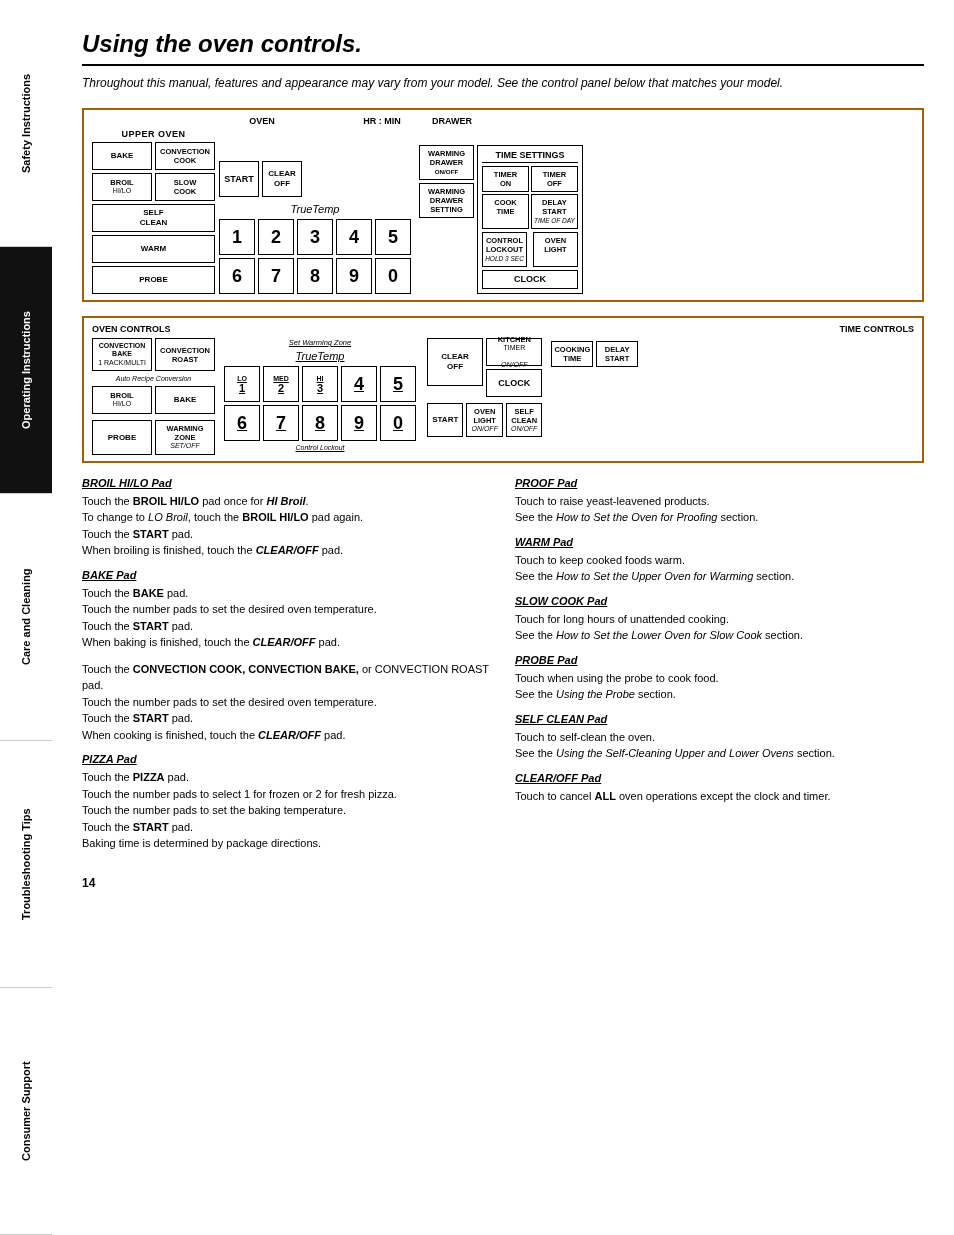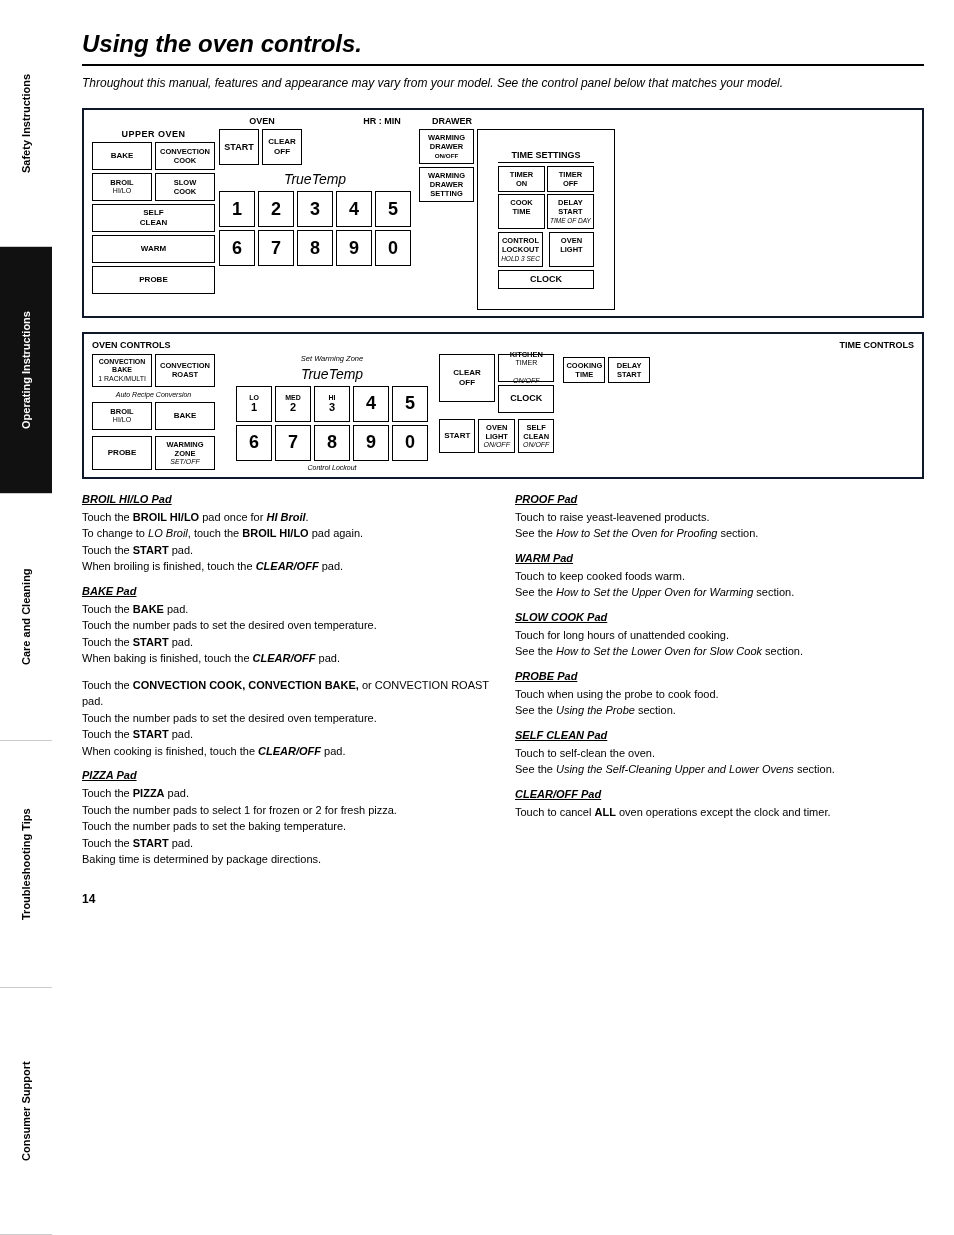--- a/index.html
+++ b/index.html
@@ -63,30 +63,30 @@
 
     .intro-text {
       font-size: 12px;
       font-style: italic;
       margin-bottom: 16px;
       line-height: 1.5;
     }
 
     
     .control-diagram {
-      border: 2px solid #0f172a;
+      border: 2px solid #a16207;
       margin-bottom: 14px;
       padding: 6px 8px;
       position: relative;
     }
 
     
     .upper-panel {
       display: flex;
-      align-items: flex-start;
+      align-items: flex-end;
       gap: 4px;
       font-size: 9px;
     }
 
     .panel-section {
       display: flex;
       flex-direction: column;
       gap: 3px;
     }
 
@@ -133,30 +133,30 @@
       background: #fff;
     }
 
     .num-grid {
       display: grid;
       grid-template-columns: repeat(5, 36px);
       gap: 3px;
     }
 
     .truetemp-label {
-      font-size: 14px;
+      font-size: 11px;
       font-style: italic;
       text-align: center;
       margin-bottom: 1px;
     }
 
     
     .time-settings-box {
       border: 1.5px solid #000;
-      padding: 20px;
+      padding: 4px;
       font-size: 8px;
     }
 
     .time-settings-title {
       font-size: 9px;
       font-weight: bold;
       text-transform: uppercase;
       text-align: center;
       border-bottom: 1px solid #000;
       margin-bottom: 3px;
@@ -400,21 +400,21 @@
         <div style="display:grid; grid-template-columns:1fr 1fr; gap:3px;">
           <div class="oven-btn" style="font-size:7.5px;">BROIL<br><small>HI/LO</small></div>
           <div class="oven-btn">BAKE</div>
         </div>
         <div style="display:grid; grid-template-columns:1fr 1fr; gap:3px; margin-top:3px;">
           <div class="oven-btn">PROBE</div>
           <div class="oven-btn" style="font-size:7.5px;">WARMING<br>ZONE<br><small style="font-style:italic;">SET/OFF</small></div>
         </div>
       </div>
 
-      <div class="panel-section" style="margin-left:16px;">
+      <div class="panel-section" style="margin-left:4px;text-decoration:underline;">
         <div class="set-warming-label">Set Warming Zone</div>
         <div class="truetemp-label">TrueTemp</div>
         <div style="display:grid; grid-template-columns: repeat(5, 36px); gap:3px;">
           <div class="num-btn" style="font-size:11px; flex-direction:column;"><span style="font-size:7px;">LO</span>1</div>
           <div class="num-btn" style="font-size:11px; flex-direction:column;"><span style="font-size:7px;">MED</span>2</div>
           <div class="num-btn" style="font-size:11px; flex-direction:column;"><span style="font-size:7px;">HI</span>3</div>
           <div class="num-btn">4</div>
           <div class="num-btn">5</div>
           <div class="num-btn">6</div>
           <div class="num-btn">7</div>

